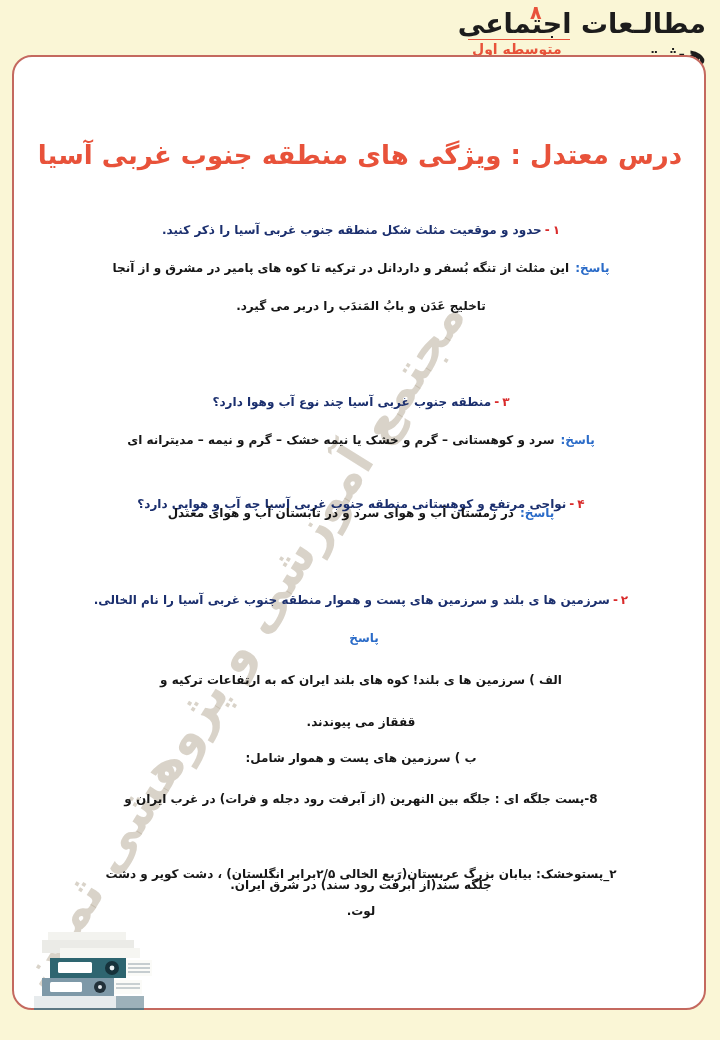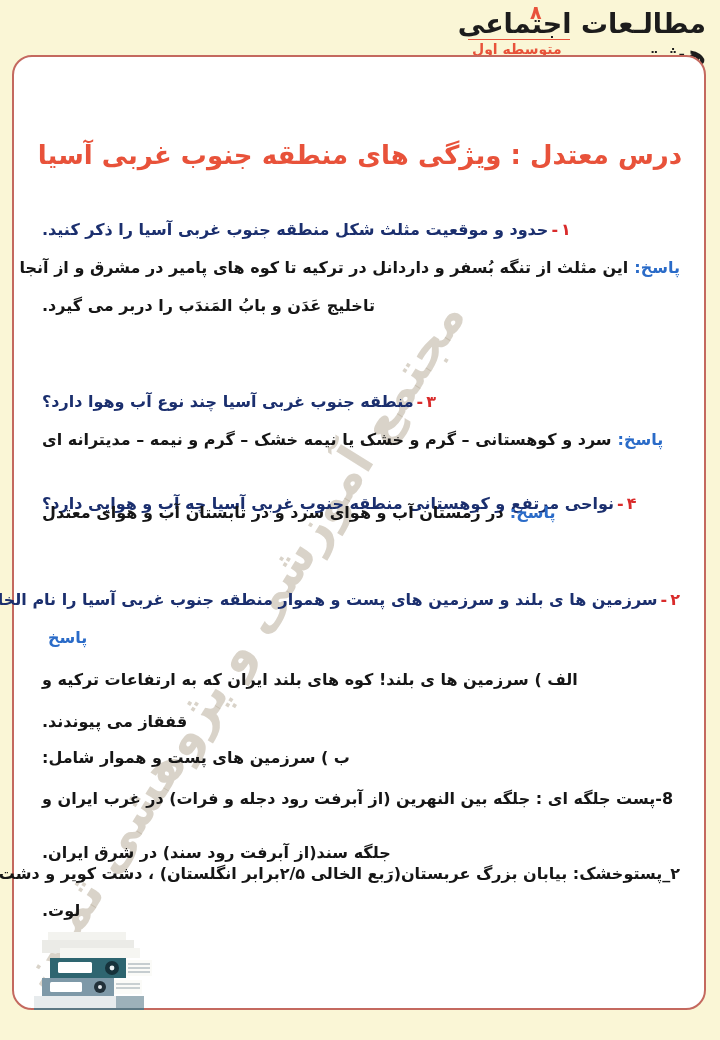--- a/index.html
+++ b/index.html
@@ -31,22 +31,22 @@
   }
   
   .lesson-title{
     position:absolute;top:140px;left:0;right:0;z-index:2;
     text-align:center;direction:rtl;
     font-size:26px;font-weight:bold;color:#e8523a;
   }
   
   .row{
     position:absolute;left:42px;right:40px;z-index:2;
-    direction:rtl;text-align:left;white-space:nowrap;
-    font-size:16px;font-weight:bold;color:#161616;line-height:24px;
+    direction:rtl;text-align:center;white-space:nowrap;
+    font-size:12px;font-weight:bold;color:#161616;line-height:24px;
   }
   .q{color:#1b2f6e;}
   .qnum{color:#d92b2b;}
   .qdash{color:#d92b2b;padding:0 3px;}
   .alabel{color:#2a6bc8;margin-left:6px;}
   
   .books{position:absolute;left:20px;top:930px;z-index:2;}
 </style>
 </head>
 <body>
@@ -98,21 +98,21 @@
 </div>
 <div class="row" style="top:710px">
   <span>قفقاز می پیوندند.</span>
 </div>
 <div class="row" style="top:746px">
   <span>ب ) سرزمین های پست و هموار شامل:</span>
 </div>
 <div class="row" style="top:787px">
   <span>8-پست جلگه ای : جلگه بین النهرین (از آبرفت رود دجله و فرات) در غرب ایران  و</span>
 </div>
-<div class="row" style="top:841px">
+<div class="row" style="top:873px">
   <span>جلگه سند(از آبرفت رود سند)  در شرق ایران.</span>
 </div>
 <div class="row" style="top:862px">
   <span>۲_پستوخشک: بیابان بزرگ عربستان(رَبع الخالی ۲/۵برابر انگلستان) ، دشت کویر و دشت</span>
 </div>
 <div class="row" style="top:899px">
   <span>لوت.</span>
 </div>
 
 <svg class="books" width="135" height="82" viewBox="0 0 135 82" aria-hidden="true">

